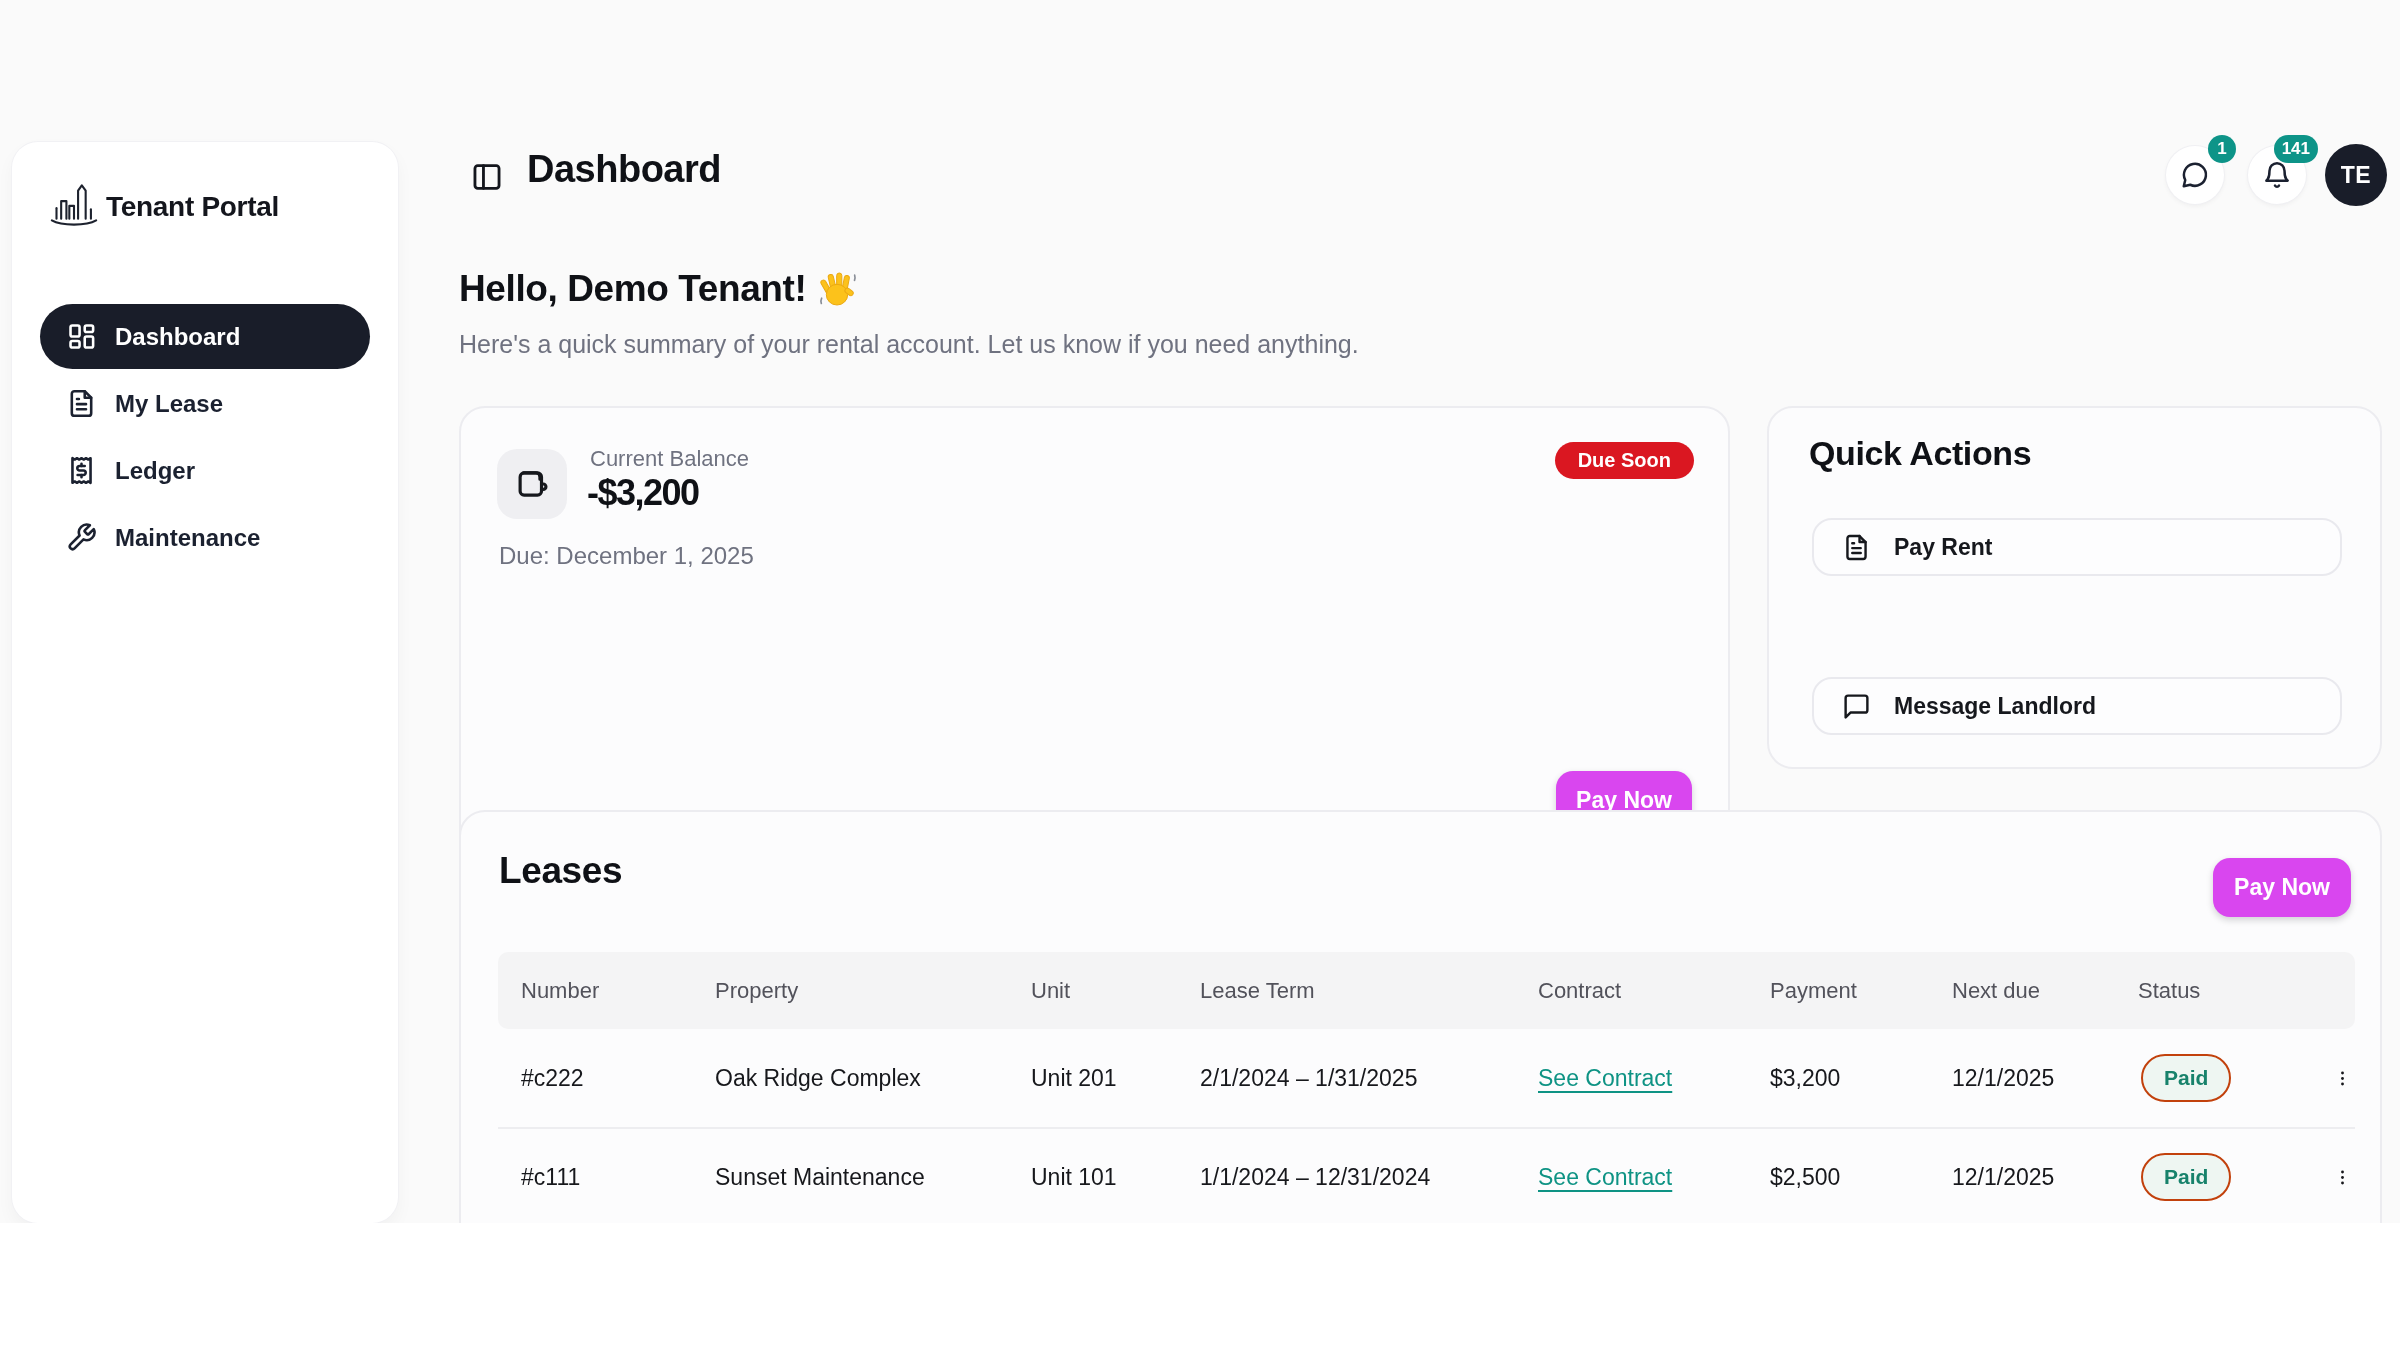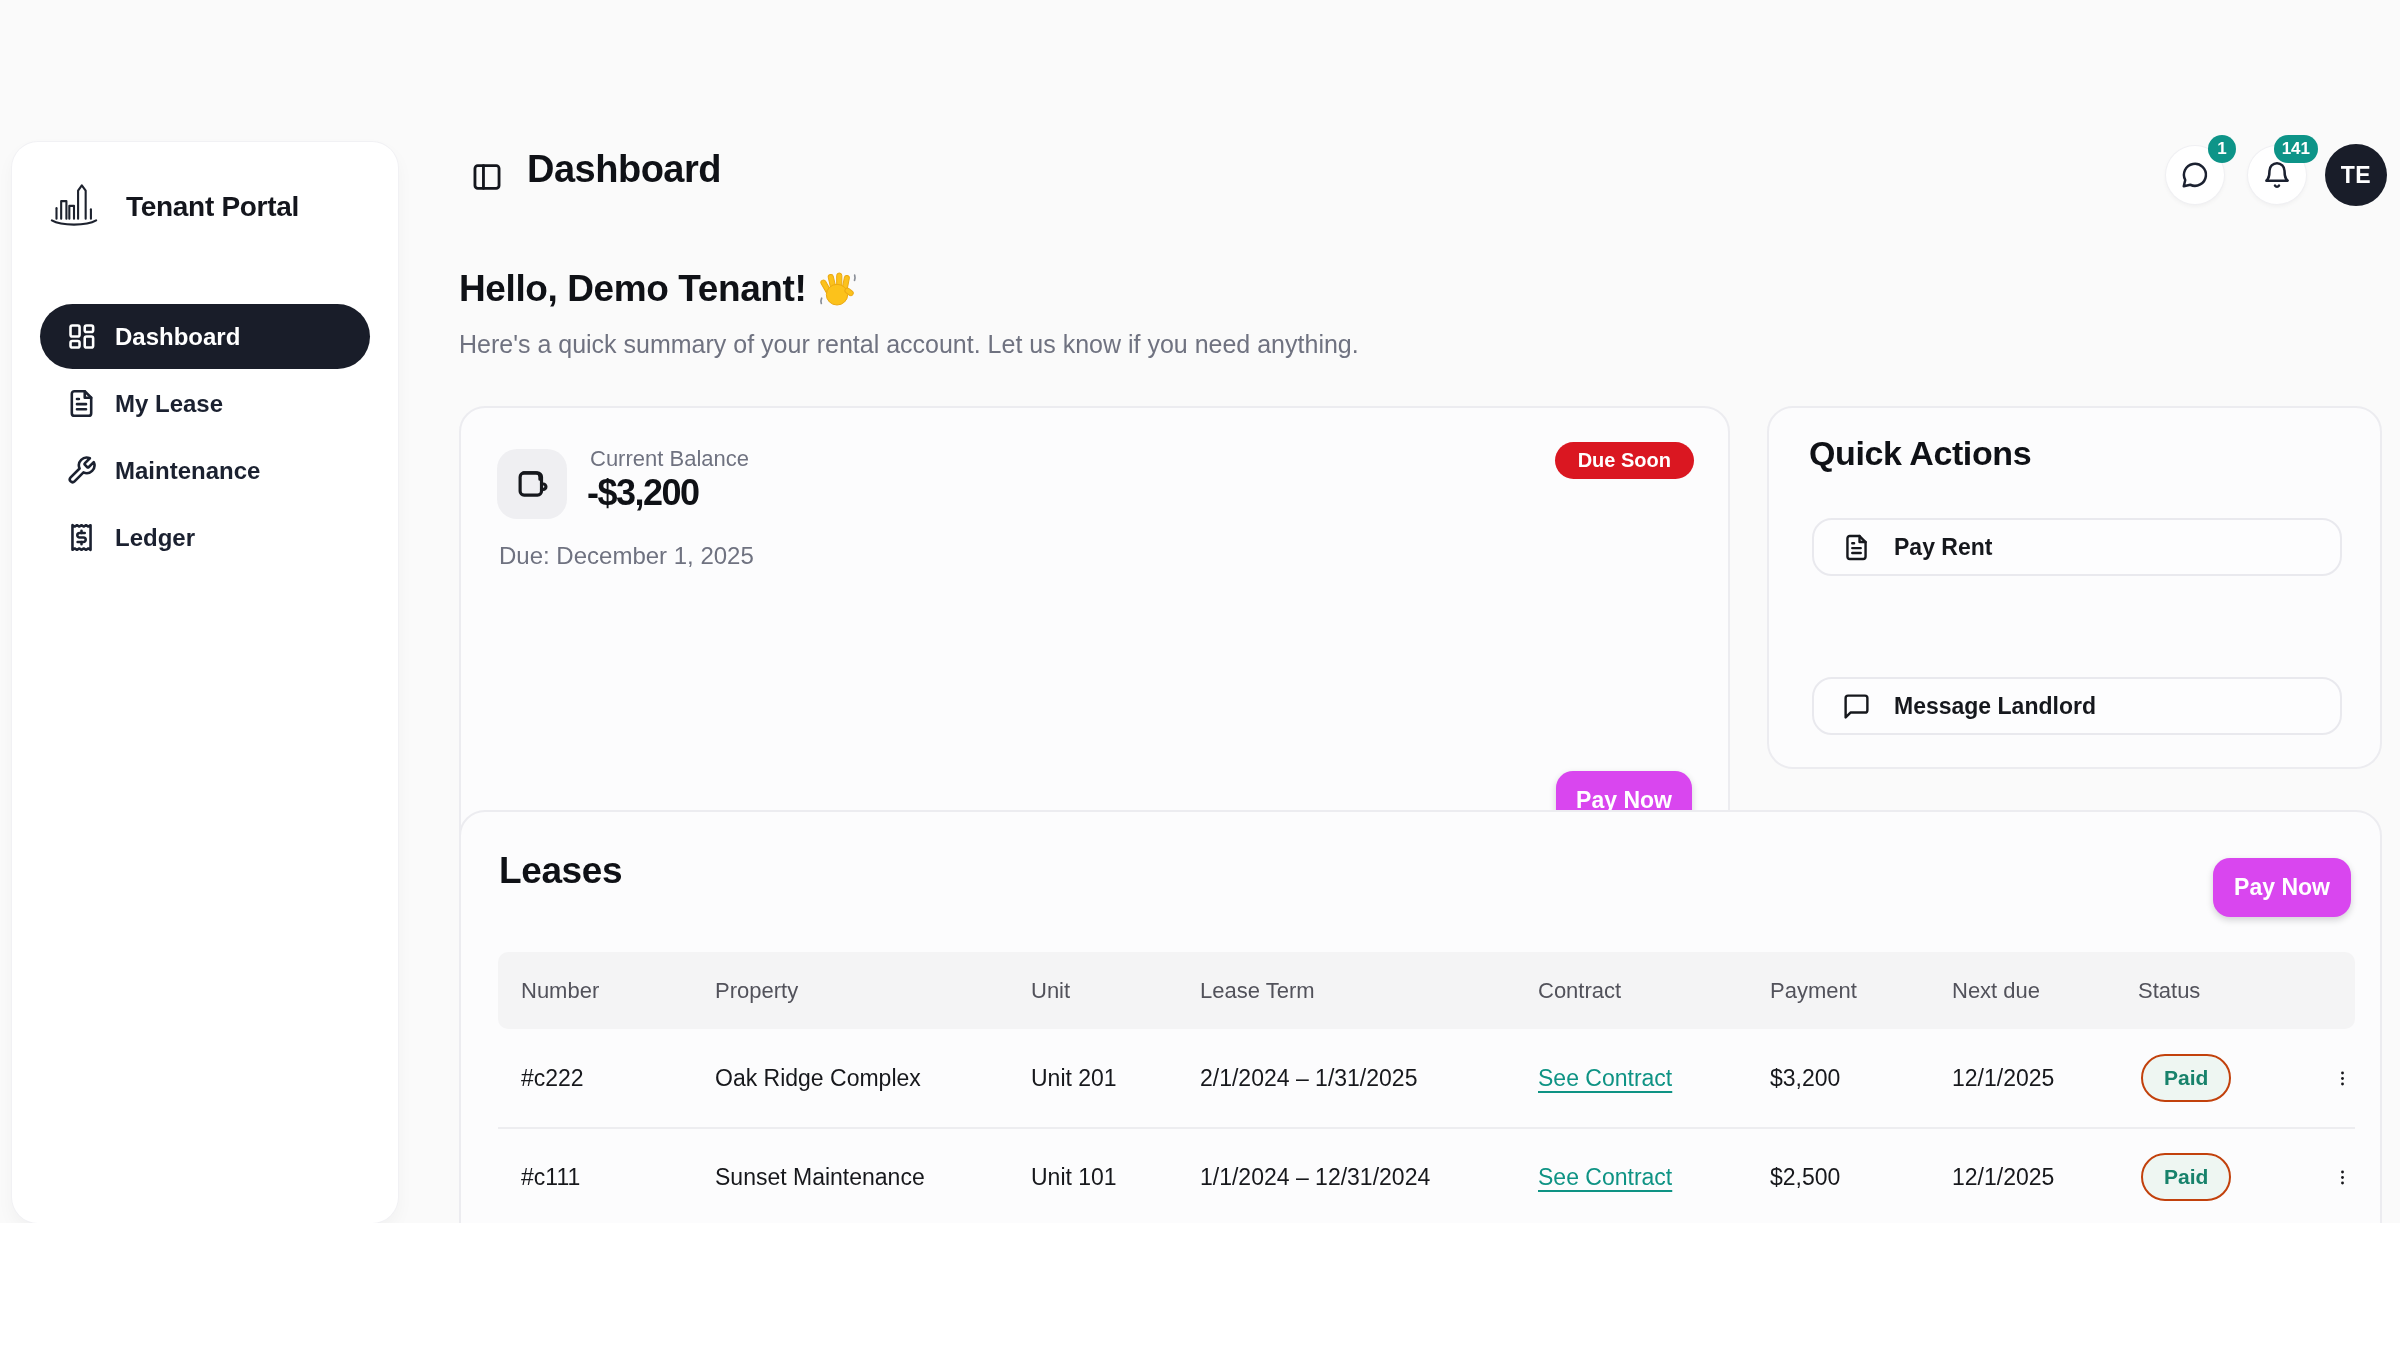--- a/index.html
+++ b/index.html
@@ -8,21 +8,21 @@
   .app { position:absolute; left:0; top:0; width:2400px; height:1223px;
          background:#fafafa; overflow:hidden; }
 
   svg { display:block; }
   .stroke-ic { fill:none; stroke:currentColor; stroke-width:2; stroke-linecap:round; stroke-linejoin:round; }
 
   
   .sidebar { position:absolute; left:12px; top:142px; width:386px; height:1081px;
              background:#ffffff; border-radius:26px;
              box-shadow:0 0 0 1px #f1f1f4, 0 8px 18px rgba(15,18,28,.04); }
-  .logo-row { display:flex; align-items:center; gap:24px; margin:36px 0 0 34px; color:#1d222e; }
+  .logo-row { display:flex; align-items:center; gap:4px; margin:36px 0 0 34px; color:#1d222e; }
   .logo-row .logo-ic { width:56px; height:58px; }
   .logo-title { font-size:28px; font-weight:700; letter-spacing:-0.3px; color:#14161d; }
 
   .nav { margin-top:68px; padding:0 28px; display:flex; flex-direction:column; gap:2px; }
   .nav-item { height:65px; border-radius:33px; display:flex; align-items:center;
               padding:0 26px; gap:18px; font-size:24px; font-weight:600; color:#1b2130; cursor:pointer; }
   .nav-item .nav-ic { width:31px; height:31px; flex:0 0 auto; }
   .nav-item.active { background:#191d29; color:#ffffff; }
 
   
@@ -134,31 +134,31 @@
       <div class="nav-item">
         <svg class="nav-ic stroke-ic" viewBox="0 0 24 24">
           <path d="M14.5 2.5H6.5a2 2 0 0 0-2 2v15a2 2 0 0 0 2 2h11a2 2 0 0 0 2-2V7.5z"></path>
           <path d="M14.5 2.5v5h5"></path>
           <path d="M15.5 12.5h-7M15.5 16.5h-7M10 8.5H8.5"></path>
         </svg>
         <span>My Lease</span>
       </div>
       <div class="nav-item">
         <svg class="nav-ic stroke-ic" viewBox="0 0 24 24">
-          <path d="M14.7 6.3a1 1 0 0 0 0 1.4l1.6 1.6a1 1 0 0 0 1.4 0l3.77-3.77a6 6 0 0 1-7.94 7.94l-6.91 6.91a2.12 2.12 0 0 1-3-3l6.91-6.91a6 6 0 0 1 7.94-7.94l-3.76 3.76z"></path>
-        </svg>
-        <span>Maintenance</span>
-      </div>
-      <div class="nav-item">
-        <svg class="nav-ic stroke-ic" viewBox="0 0 24 24">
           <path d="M5 2.5v19l1.75-1 1.75 1 1.75-1 1.75 1 1.75-1 1.75 1 1.75-1 1.75 1v-19l-1.75 1-1.75-1-1.75 1-1.75-1-1.75 1-1.75-1-1.75 1z"></path>
           <path d="M14.5 8.5h-4a1.75 1.75 0 0 0 0 3.5h3a1.75 1.75 0 0 1 0 3.5H9"></path>
           <path d="M12 6.8v1.7M12 15.5v1.7"></path>
         </svg>
         <span>Ledger</span>
+      </div>
+      <div class="nav-item">
+        <svg class="nav-ic stroke-ic" viewBox="0 0 24 24">
+          <path d="M14.7 6.3a1 1 0 0 0 0 1.4l1.6 1.6a1 1 0 0 0 1.4 0l3.77-3.77a6 6 0 0 1-7.94 7.94l-6.91 6.91a2.12 2.12 0 0 1-3-3l6.91-6.91a6 6 0 0 1 7.94-7.94l-3.76 3.76z"></path>
+        </svg>
+        <span>Maintenance</span>
       </div>
     </nav>
   </aside>
 
   <div class="panel-toggle">
     <svg class="stroke-ic" viewBox="0 0 24 24">
       <rect x="3.5" y="4" width="17" height="16" rx="2"></rect>
       <path d="M9.5 4v16"></path>
     </svg>
   </div>

